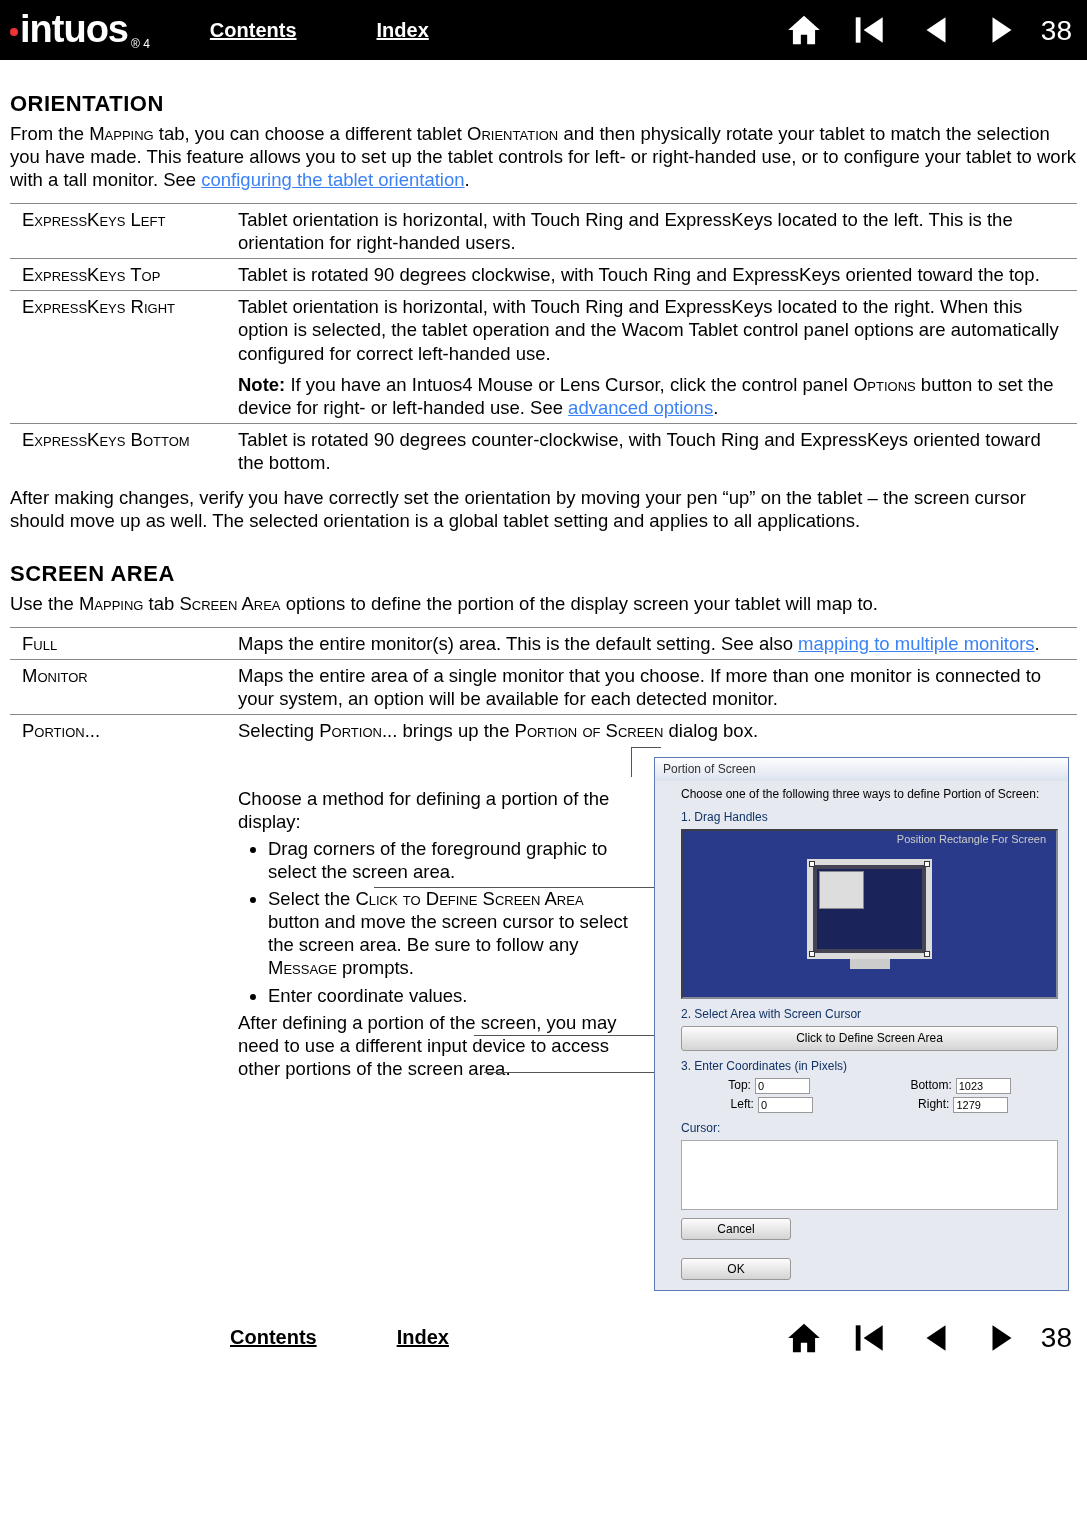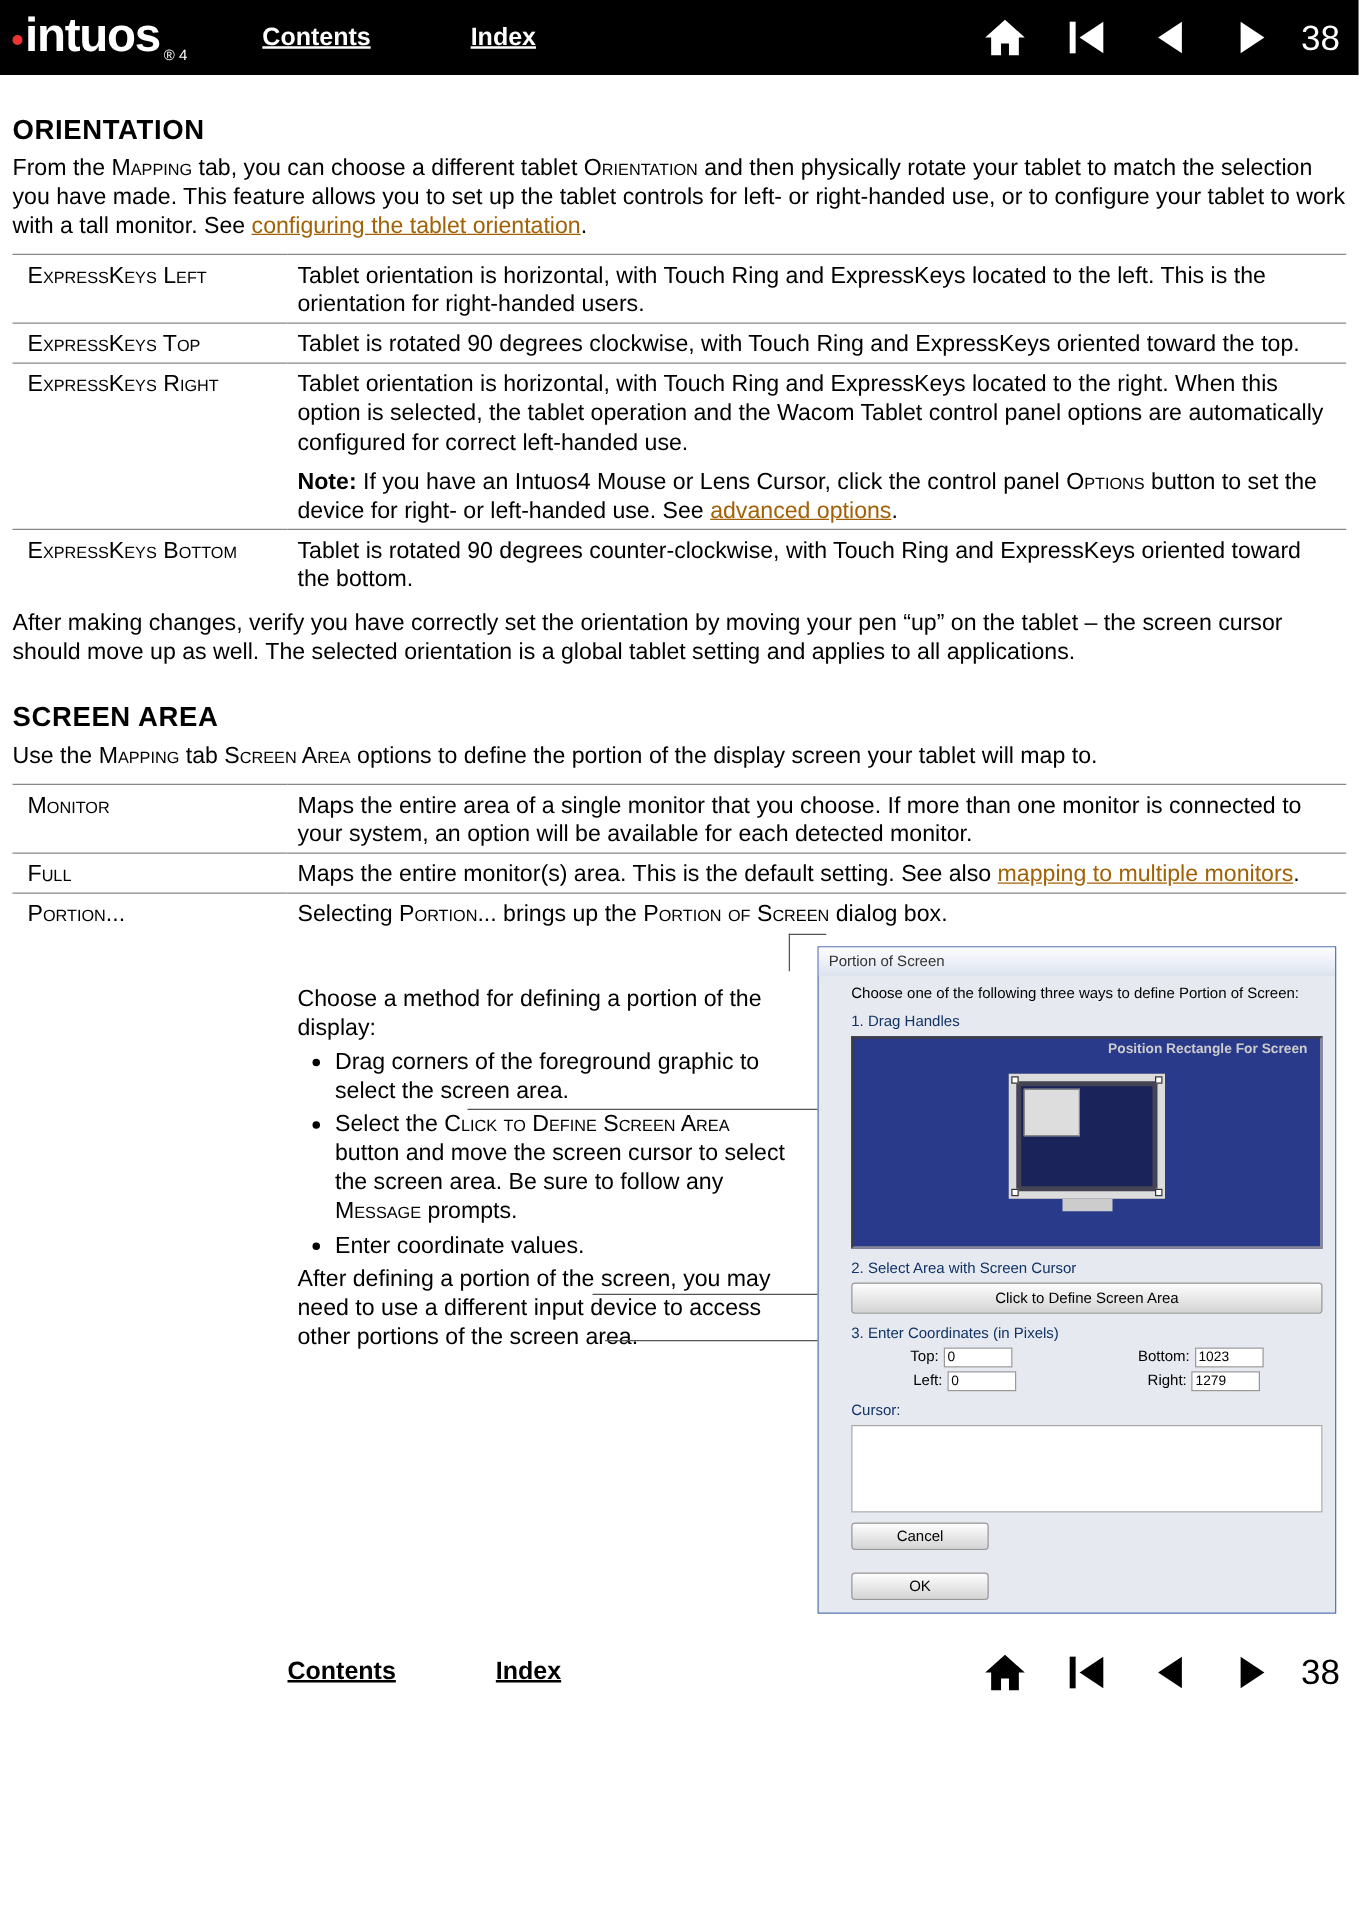--- a/index.html
+++ b/index.html
@@ -29,38 +29,38 @@
   .spacer { flex:1; }
   .navicons { display:flex; gap:28px; align-items:center; }
   .navicon { width:38px; height:38px; display:flex; align-items:center; justify-content:center; }
   .navicon svg { width:100%; height:100%; }
   .pagenum { color:#fff; font-size:28px; margin-left:20px; }
   .bottombar .pagenum { color:#000; }
   .content { padding: 30px 10px 10px 10px; }
   h2 { font-size: 22px; font-weight:bold; margin: 28px 0 4px 0; letter-spacing: 0.5px;}
   h2:first-child { margin-top:0; }
   .sc { font-variant: small-caps; }
-  a.link { color: #a16207; text-decoration: underline; }
+  a.link { color: #3b82f6; text-decoration: underline; }
   table.def { width:100%; border-collapse: collapse; margin:12px 0 8px 0; }
   table.def td { border-top: 0.5px solid #888; padding: 4px 8px 4px 8px; vertical-align: top; }
   table.def td:first-child { width: 220px; font-variant: small-caps; padding-left:12px;}
   .portion-layout { display:flex; gap:10px; align-items:flex-start; margin-top:14px;}
   .portion-text { flex:1; padding-right:8px; }
   .portion-text ul { margin:4px 0; padding-left:30px; }
   .portion-text li { margin:4px 0; }
   .dialog-wrapper { width:415px; position:relative; }
   .bracket { position:absolute; left:-23px; top:-10px; width:30px; height:30px; border-left:1px solid #555; border-top:1px solid #555;}
   .callout { position:absolute; border-top:1px solid #555; }
   .dialog {
     border:1px solid #5a7ab4; background:#e6e9ef; font-size:12px;
   }
   .dialog-title { background: linear-gradient(#fdfdfe,#dce3ef); padding:4px 8px; font-size:12px; color:#333;}
   .dialog-body { padding:6px 10px 10px 26px; }
   .section-label { font-size:12px; color:#113366; margin:8px 0 4px 0;}
-  .monitor-area { background:#2a3a8a; border:2px inset #889; height:170px; display:flex; align-items:center; justify-content:center; margin:4px 0; position:relative;font-weight:bold; }
+  .monitor-area { background:#2a3a8a; border:2px inset #889; height:170px; display:flex; align-items:center; justify-content:center; margin:4px 0; position:relative; }
   .monitor-label { position:absolute; top:2px; right:10px; color:#ccc; font-size:11px;}
   .monitor { width:125px; height:100px; background:#445; border:6px solid #dcdcdc; position:relative;}
   .monitor-screen { position:absolute; inset:4px; background:#1a235a; }
   .monitor-window { position:absolute; top:2px; left:2px; width:45px; height:38px; background:#ddd; border:1px solid #888;}
   .handle { position:absolute; width:6px; height:6px; background:#fff; border:1px solid #333;}
   .h-tl{top:-4px;left:-4px}.h-tr{top:-4px;right:-4px}.h-bl{bottom:-4px;left:-4px}.h-br{bottom:-4px;right:-4px}
   .monitor-base { width:40px; height:10px; background:#ccc; margin:0 auto;}
   .btn { display:block; width:100%; background:linear-gradient(#fdfdfd,#d4d4d4); border:1px solid #999; border-radius:3px; padding:4px; text-align:center; font-size:12px; margin:4px 0;}
   .coord-row { display:flex; justify-content:space-around; gap:6px; margin:3px 0; font-size:12px;}
   .coord-row label { display:flex; align-items:center; gap:4px;}
@@ -142,26 +142,26 @@
   <p>After making changes, verify you have correctly set the orientation by moving your pen “up” on the tablet – the screen cursor should move up as well.  The selected orientation is a global tablet setting and applies to all applications.</p>
 
   <h2>SCREEN AREA</h2>
   <p>
     <span>Use the </span><span class="sc">Mapping</span><span> tab </span><span class="sc">Screen Area</span><span> options to define the portion of the display screen your tablet will map to.</span>
   </p>
 
   <table class="def">
     <tbody>
         <tr>
+          <td>Full</td>
+      <td><span>Maps the entire monitor(s) area.  This is the default setting.  See also </span><a class="link">mapping to multiple monitors</a><span>.</span></td>
+        </tr>
+    <tr>
           <td>Monitor</td>
           <td>Maps the entire area of a single monitor that you choose.  If more than one monitor is connected to your system, an option will be available for each detected monitor.</td>
-        </tr>
-    <tr>
-          <td>Full</td>
-      <td><span>Maps the entire monitor(s) area.  This is the default setting.  See also </span><a class="link">mapping to multiple monitors</a><span>.</span></td>
         </tr>
     <tr>
           <td>Portion...</td>
       <td>
         <div><span>Selecting </span><span class="sc">Portion...</span><span> brings up the </span><span class="sc">Portion of Screen</span><span> dialog box.</span></div>
 
         <div class="portion-layout">
           <div class="portion-text">
             <div style="margin-top:30px;">Choose a method for defining a portion of the display:</div>
             <ul>

